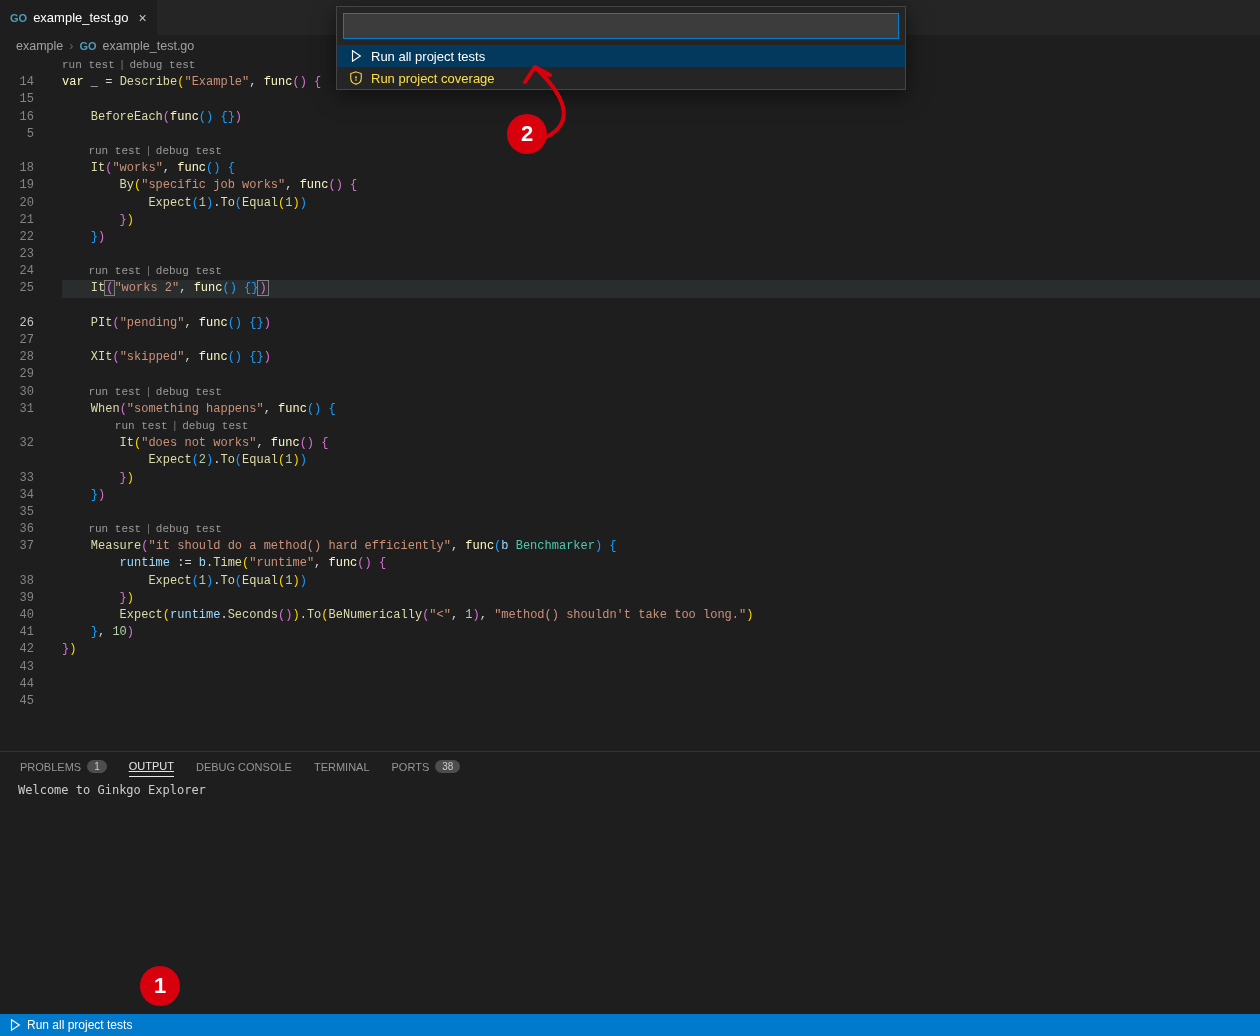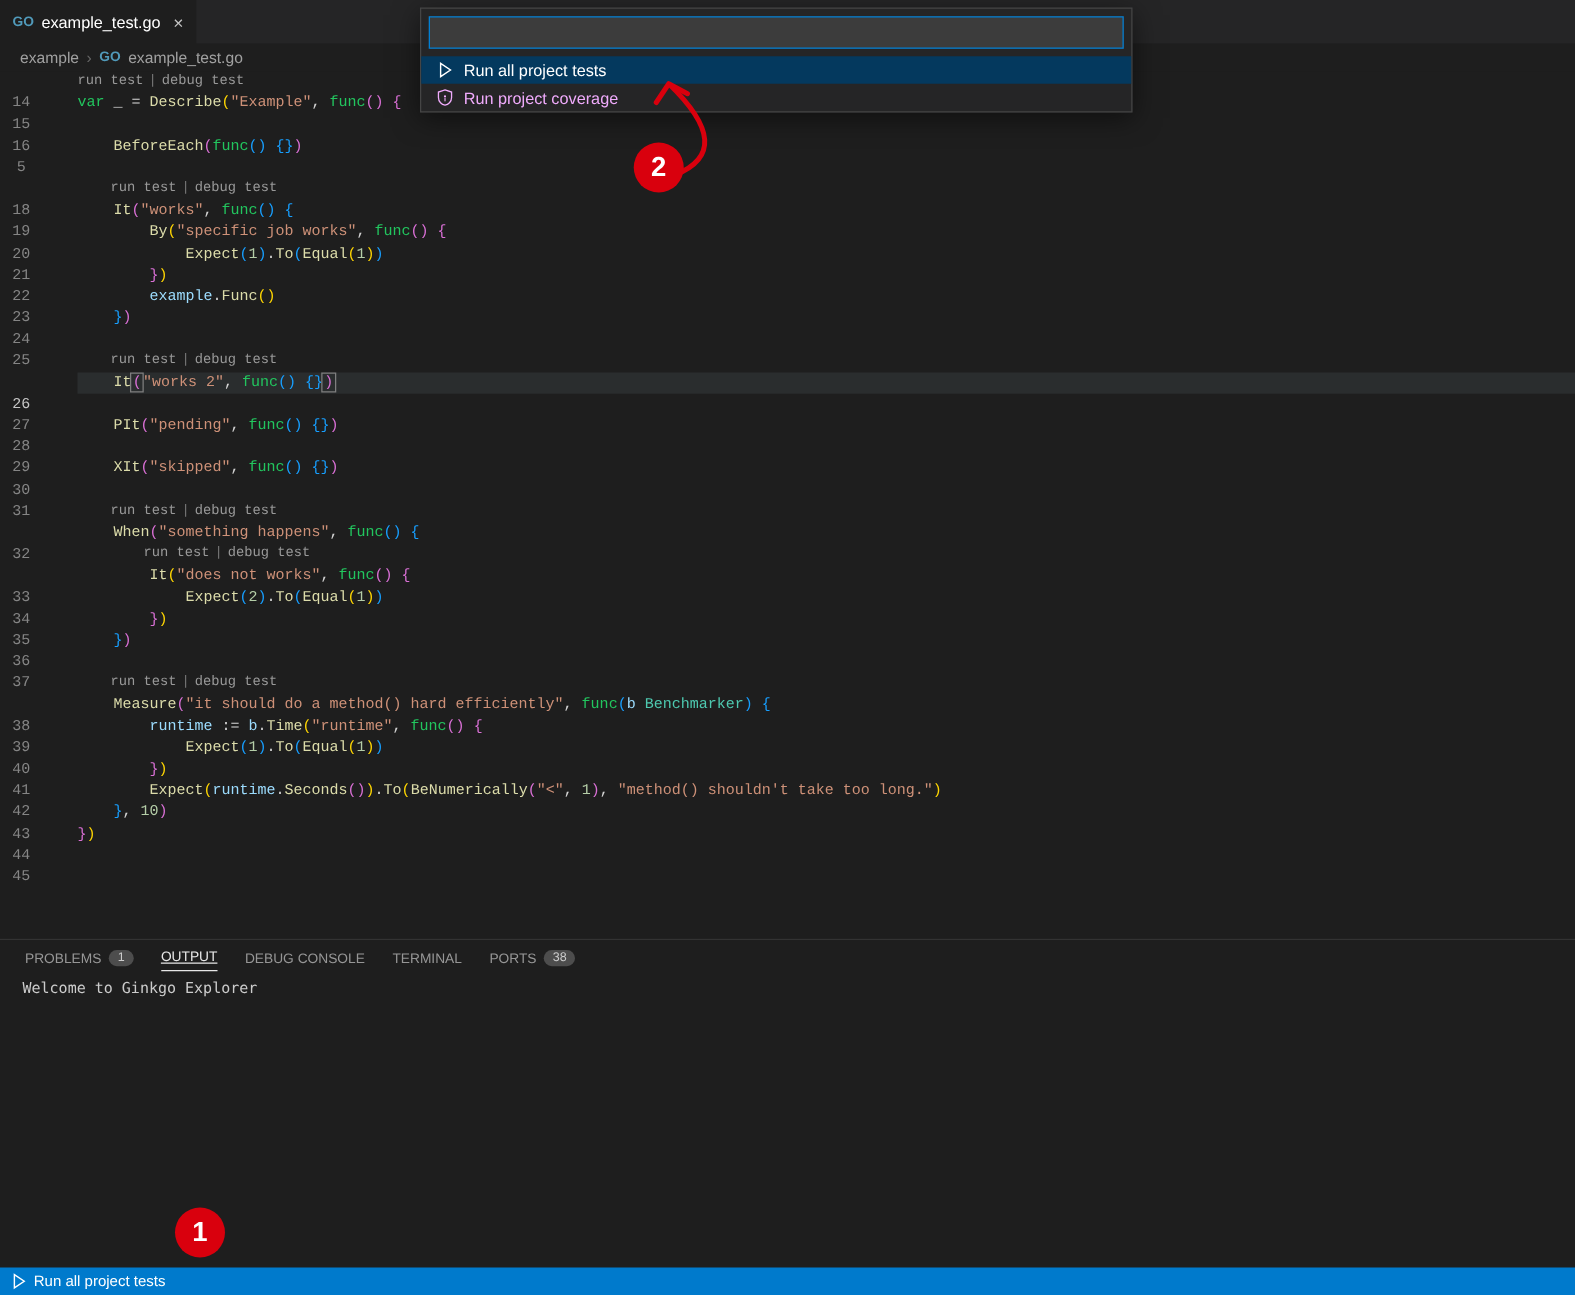--- a/index.html
+++ b/index.html
@@ -48,42 +48,42 @@
 .editor {
   position: relative;
   font-family: Menlo, Monaco, "Courier New", monospace;
   font-size: 12px;
   line-height: 17.2px;
 }
 .gutter {
   position: absolute;
   left: 0; top: 0;
   width: 52px;
-  text-align: center;
+  text-align: right;
   color: #858585;
   padding-right: 18px;
 }
 .gutter .ln { height: 17.2px; }
 .gutter .current { color: #c6c6c6; }
 .codelens-row { height: 17.2px; }
 .code {
   margin-left: 62px;
 }
 .codelens {
   color: #999999;
   font-size: 11px;
   height: 17.2px;
   display: flex;
   align-items: center;
 }
 .codelens span { cursor: pointer; }
 .codelens .sep { margin: 0 4px; color: #777; }
 .line { height: 17.2px; white-space: pre; }
 .line.current { background: #2a2d2e; }
-.k { color: #22c55e; font-family: Liberation Mono, monospace; }
+.k { color: #fef9c3; font-family: Liberation Mono, monospace; }
 .fn { color: #dcdcaa; }
 .s { color: #ce9178; }
 .n { color: #b5cea8; }
 .t { color: #4ec9b0; }
 .p { color: #d4d4d4; }
 .gold { color: #ffd602; }
 .pink { color: #da70d6; }
 .blue { color: #179fff; }
 .var { color: #9cdcfe; }
 .box { border: 1px solid #7f7f7f; padding: 0 1px; margin: 0 -1px; }
@@ -147,21 +147,21 @@
   background: #3c3c3c;
   border: 1px solid #007fd4;
 }
 .qi-list {}
 .qi-item {
   display: flex;
   align-items: center;
   gap: 8px;
   padding: 3px 12px;
   font-size: 13px;
-  color: #f0abfc;
+  color: #fde047;
   cursor: pointer;
   height: 22px;
 }
 .qi-item.selected { background: #04395e; color: #ffffff; }
 
 .anno-circle {
   position: absolute;
   width: 40px; height: 40px;
   border-radius: 50%;
   background: #d9000d;
@@ -252,21 +252,20 @@
     <div class="line"></div>
     <div class="codelens" style="padding-left: 4ch">
         <span>run test</span>
         <span class="sep">|</span>
         <span>debug test</span>
       </div>
     <div class="line">    <span class="fn">It</span><span class="pink">(</span><span class="s">"works"</span><span class="p">, </span><span class="k">func</span><span class="blue">()</span><span class="p"> </span><span class="blue">{</span></div>
     <div class="line">        <span class="fn">By</span><span class="gold">(</span><span class="s">"specific job works"</span><span class="p">, </span><span class="k">func</span><span class="pink">()</span><span class="p"> </span><span class="pink">{</span></div>
     <div class="line">            <span class="fn">Expect</span><span class="blue">(</span><span class="n">1</span><span class="blue">)</span><span class="p">.</span><span class="fn">To</span><span class="blue">(</span><span class="fn">Equal</span><span class="gold">(</span><span class="n">1</span><span class="gold">)</span><span class="blue">)</span></div>
     <div class="line">        <span class="pink">}</span><span class="gold">)</span></div>
-    <div class="line">        <span class="var">example</span><span class="p">.</span><span class="fn">Func</span><span class="gold">()</span></div>
     <div class="line">    <span class="blue">}</span><span class="pink">)</span></div>
     <div class="line"></div>
     <div class="codelens" style="padding-left: 4ch">
         <span>run test</span>
         <span class="sep">|</span>
         <span>debug test</span>
       </div>
     <div class="line current">    <span class="fn">It</span><span class="pink box">(</span><span class="s">"works 2"</span><span class="p">, </span><span class="k">func</span><span class="blue">()</span><span class="p"> </span><span class="blue">{}</span><span class="pink box">)</span></div>
     <div class="line"></div>
     <div class="line">    <span class="fn">PIt</span><span class="pink">(</span><span class="s">"pending"</span><span class="p">, </span><span class="k">func</span><span class="blue">()</span><span class="p"> </span><span class="blue">{}</span><span class="pink">)</span></div>

